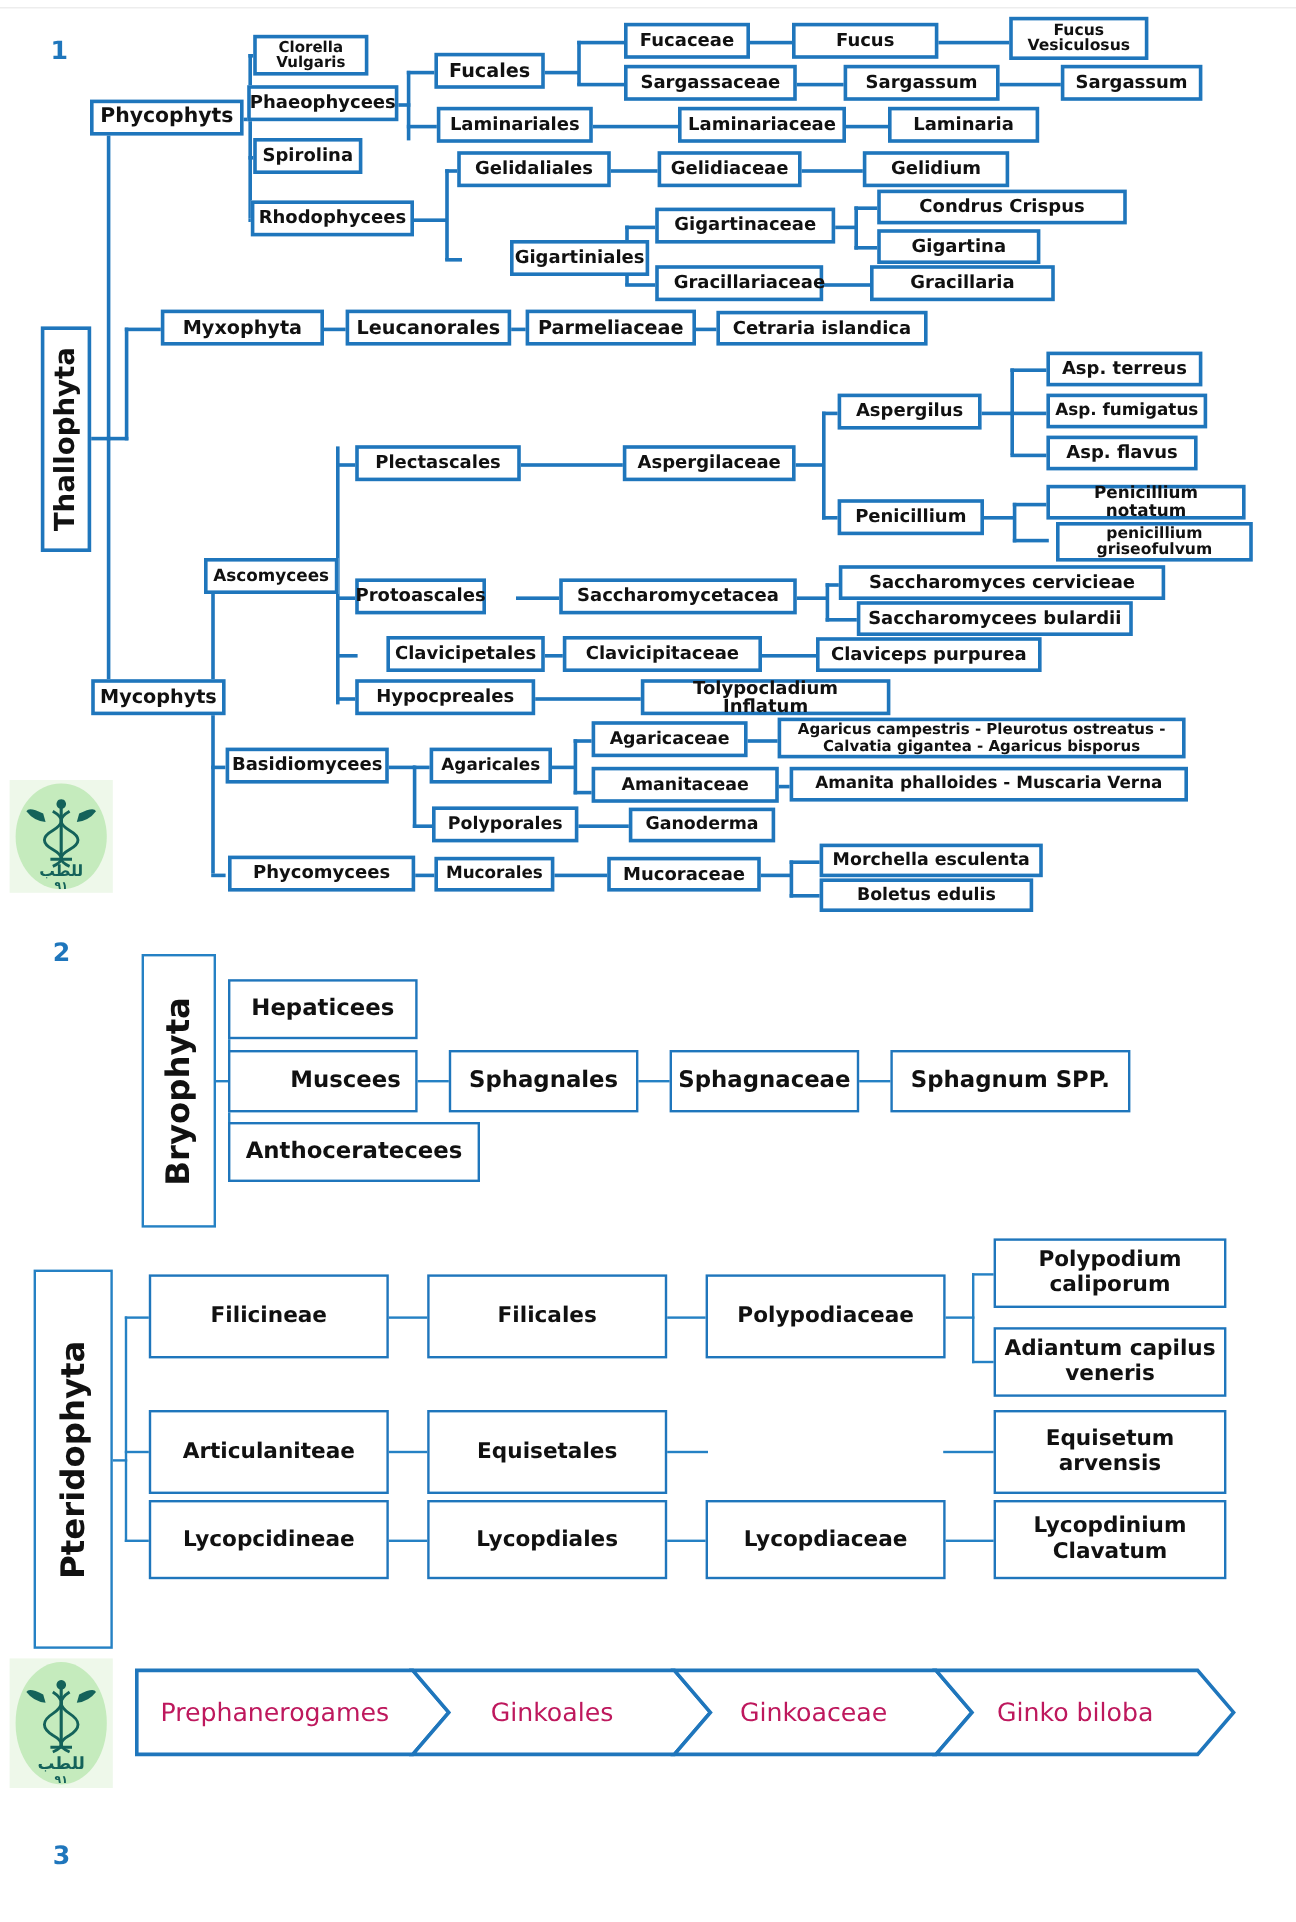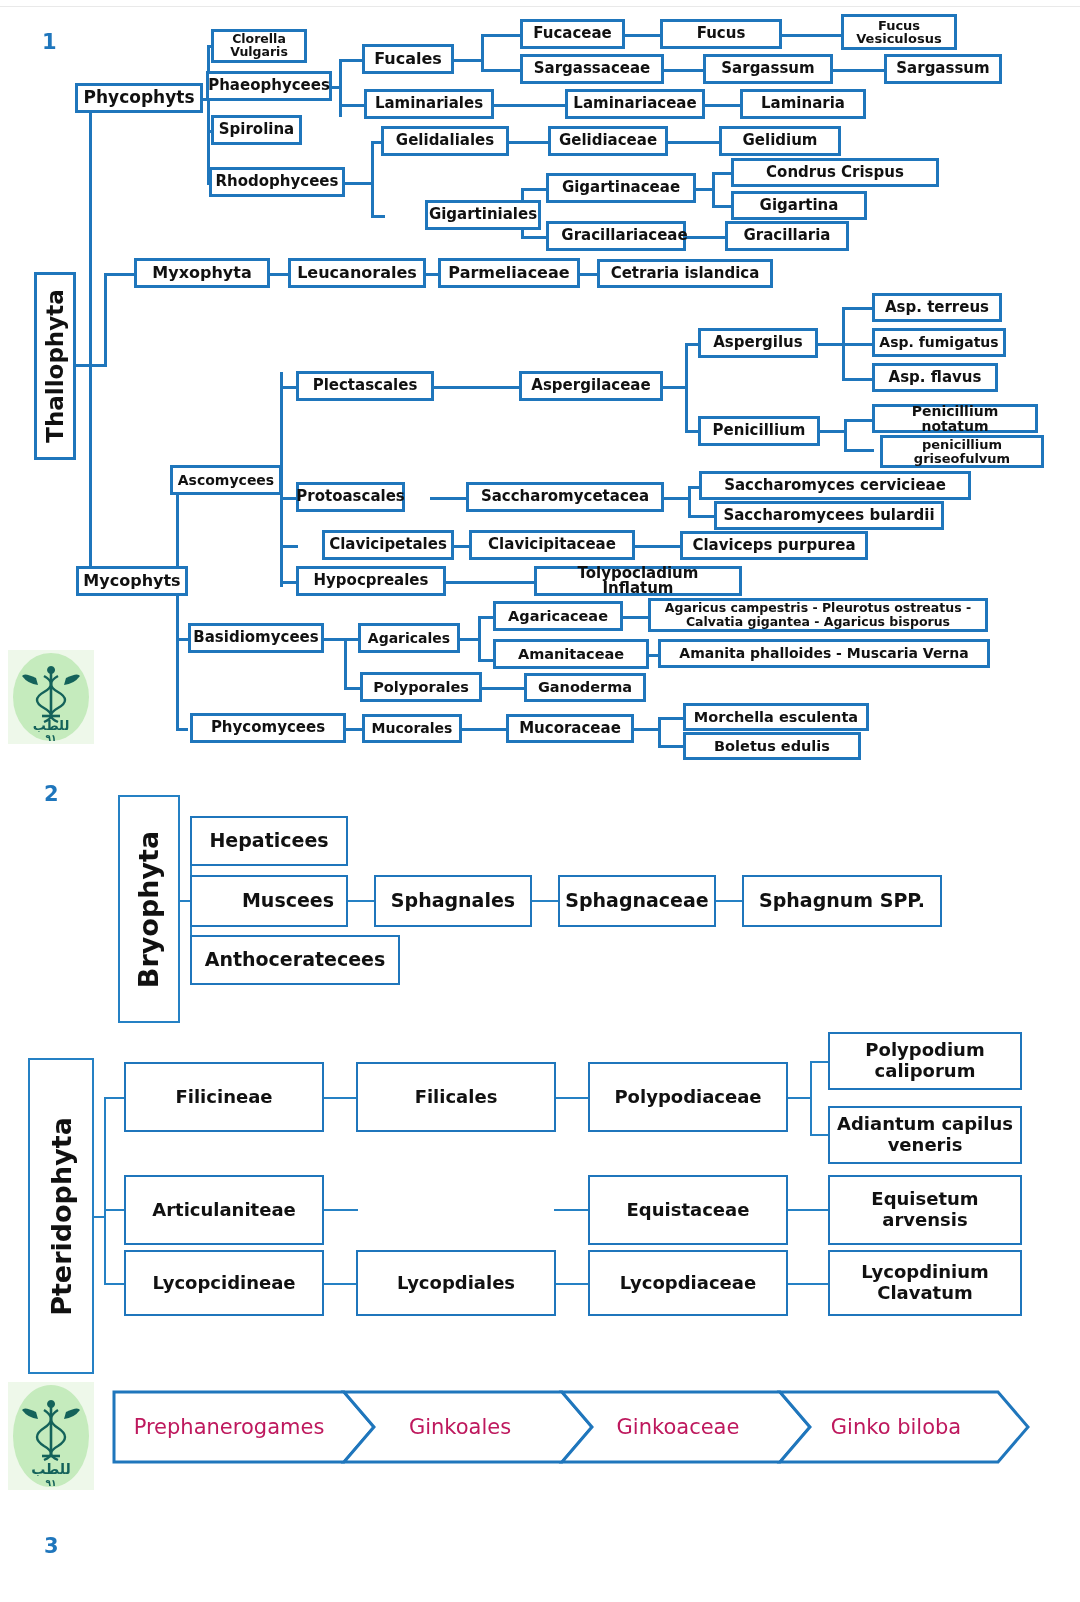--- a/index.html
+++ b/index.html
@@ -181,21 +181,21 @@
   <div class="nd" style="left:546px;top:173px;width:150px;height:30px;font-size:15px;">Gigartinaceae</div>
   <div class="ln lnh" style="left:694px;top:188px;width:20px;"></div>
   <div class="ln lnv" style="left:712px;top:172px;height:36px;"></div>
   <div class="ln lnh" style="left:712px;top:172px;width:22px;"></div>
   <div class="ln lnh" style="left:712px;top:205px;width:22px;"></div>
   <div class="nd" style="left:731px;top:158px;width:208px;height:29px;font-size:15px;">Condrus Crispus</div>
   <div class="nd" style="left:731px;top:191px;width:136px;height:29px;font-size:15px;">Gigartina</div>
 
   <div class="nd" style="left:546px;top:221px;width:140px;height:30px;font-size:15px;padding-left:20px;">Gracillariaceae</div>
   <div class="ln lnh" style="left:684px;top:236px;width:44px;"></div>
-  <div class="nd" style="left:725px;top:221px;width:124px;height:30px;font-size:15px;">Gracillaria</div>
+  <div class="nd" style="left:725px;top:221px;width:154px;height:30px;font-size:15px;">Gracillaria</div>
 
   <div class="nd" style="left:134px;top:258px;width:136px;height:30px;font-size:16px;">Myxophyta</div>
   <div class="ln lnh" style="left:268px;top:273px;width:24px;"></div>
   <div class="nd" style="left:288px;top:258px;width:138px;height:30px;font-size:16px;">Leucanorales</div>
   <div class="ln lnh" style="left:424px;top:273px;width:18px;"></div>
   <div class="nd" style="left:438px;top:258px;width:142px;height:30px;font-size:16px;">Parmeliaceae</div>
   <div class="ln lnh" style="left:578px;top:273px;width:22px;"></div>
   <div class="nd" style="left:597px;top:259px;width:176px;height:29px;font-size:15px;">Cetraria islandica</div>
 
   <div class="nd" style="left:76px;top:566px;width:112px;height:30px;font-size:16px;">Mycophyts</div>
@@ -329,22 +329,22 @@
   <div class="nd sl" style="left:588px;top:1062px;width:200px;height:70px;font-size:18px;">Polypodiaceae</div>
   <div class="ln ln2 lnh2" style="left:786px;top:1097px;width:26px;"></div>
   <div class="ln ln2 lnv2" style="left:810px;top:1061px;height:75px;"></div>
   <div class="ln ln2 lnh2" style="left:810px;top:1061px;width:20px;"></div>
   <div class="ln ln2 lnh2" style="left:810px;top:1134px;width:20px;"></div>
   <div class="nd sl" style="left:828px;top:1032px;width:194px;height:58px;font-size:18px;line-height:1.15;">Polypodium caliporum</div>
   <div class="nd sl" style="left:828px;top:1106px;width:194px;height:58px;font-size:18px;line-height:1.15;">Adiantum capilus veneris</div>
 
   <div class="nd sl" style="left:124px;top:1175px;width:200px;height:70px;font-size:18px;">Articulaniteae</div>
   <div class="ln ln2 lnh2" style="left:322px;top:1209px;width:36px;"></div>
+  <div class="nd sl" style="left:356px;top:1175px;width:200px;height:70px;font-size:18px;">Equisetales</div>
   <div class="ln ln2 lnh2" style="left:554px;top:1209px;width:36px;"></div>
-  <div class="nd sl" style="left:588px;top:1175px;width:200px;height:70px;font-size:18px;">Equistaceae</div>
   <div class="ln ln2 lnh2" style="left:786px;top:1209px;width:44px;"></div>
   <div class="nd sl" style="left:828px;top:1175px;width:194px;height:70px;font-size:18px;line-height:1.15;">Equisetum arvensis</div>
 
   <div class="nd sl" style="left:124px;top:1250px;width:200px;height:66px;font-size:18px;">Lycopcidineae</div>
   <div class="ln ln2 lnh2" style="left:322px;top:1283px;width:36px;"></div>
   <div class="nd sl" style="left:356px;top:1250px;width:200px;height:66px;font-size:18px;">Lycopdiales</div>
   <div class="ln ln2 lnh2" style="left:554px;top:1283px;width:36px;"></div>
   <div class="nd sl" style="left:588px;top:1250px;width:200px;height:66px;font-size:18px;">Lycopdiaceae</div>
   <div class="ln ln2 lnh2" style="left:786px;top:1283px;width:44px;"></div>
   <div class="nd sl" style="left:828px;top:1250px;width:194px;height:66px;font-size:18px;line-height:1.15;">Lycopdinium Clavatum</div>

